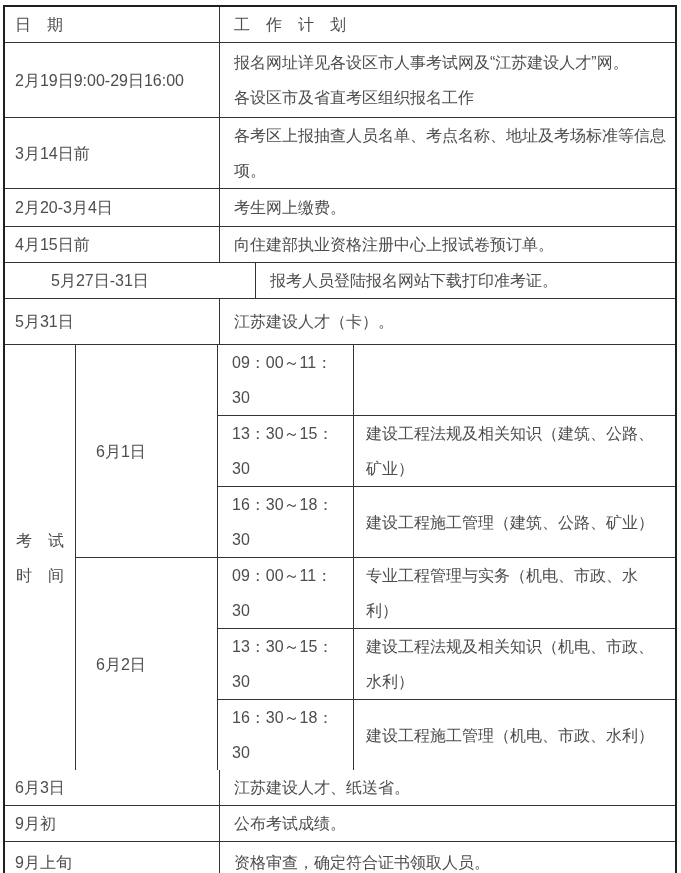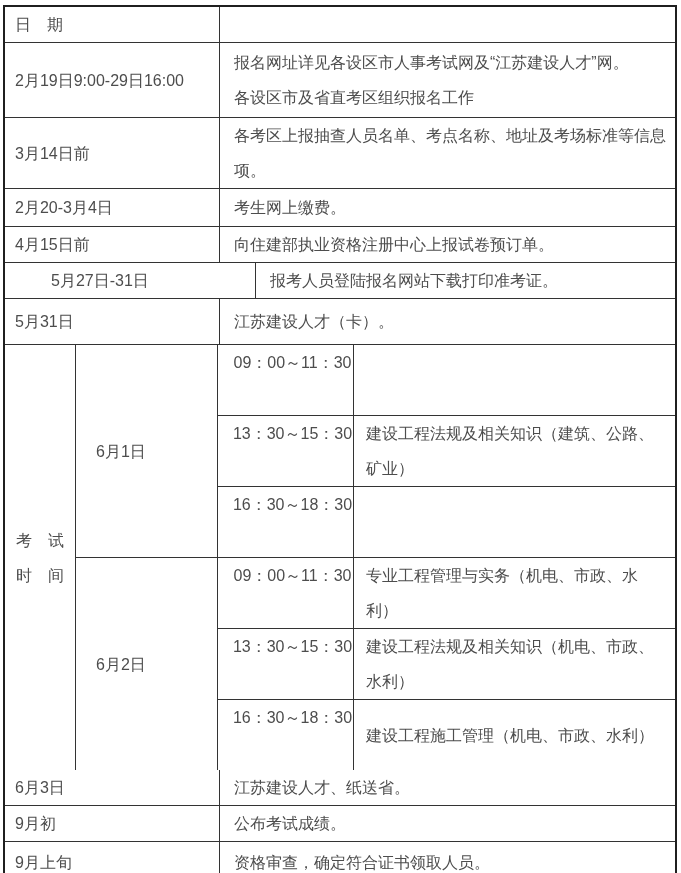--- a/index.html
+++ b/index.html
@@ -46,21 +46,21 @@
     width:142px;flex:0 0 142px;box-sizing:border-box;
     border-right:1px solid #333333;
     display:flex;align-items:center;padding-left:20px;
   }
   .slots{flex:1;display:flex;flex-direction:column;}
   .slot{display:flex;align-items:stretch;min-height:70px;}
   .slot + .slot{border-top:1px solid #333333;}
   .slot-time{
     width:136px;flex:0 0 136px;box-sizing:border-box;
     border-right:1px solid #333333;
-    display:flex;flex-direction:row;justify-content:center;
+    display:flex;flex-direction:column;justify-content:center;
     padding-left:14px;
   }
   .slot-subject{
     flex:1;display:flex;align-items:center;
     padding-left:12px;padding-right:6px;box-sizing:border-box;
   }
   
   .h-hdr{min-height:34px;}
   .h-r0{min-height:74px;}
   .h-r1{min-height:69px;}
@@ -74,20 +74,23 @@
 </style>
 </head>
 <body>
 
 <div class="table">
 
   <div class="row hdr h-hdr">
     <div class="c-date">
       <div>日　期</div>
     </div>
+    <div class="c-plan">
+      <div>工　作　计　划</div>
+    </div>
   </div>
 
   <div class="row h-r0">
     <div class="c-date">
       <div>2月19日9:00-29日16:00</div>
     </div>
     <div class="c-plan">
       <div>报名网址详见各设区市人事考试网及“江苏建设人才”网。</div>
       <div>各设区市及省直考区组织报名工作</div>
     </div>
@@ -163,20 +166,23 @@
             </div>
             <div class="slot-subject">
               <div>建设工程法规及相关知识（建筑、公路、矿业）</div>
             </div>
           </div>
           <div class="slot">
             <div class="slot-time">
               <div>16：30～18：</div>
               <div>30</div>
             </div>
+            <div class="slot-subject">
+              <div>建设工程施工管理（建筑、公路、矿业）</div>
+            </div>
           </div>
         </div>
       </div>
 
       <div class="day">
         <div class="day-date">
           <div>6月2日</div>
         </div>
         <div class="slots">
           <div class="slot">

